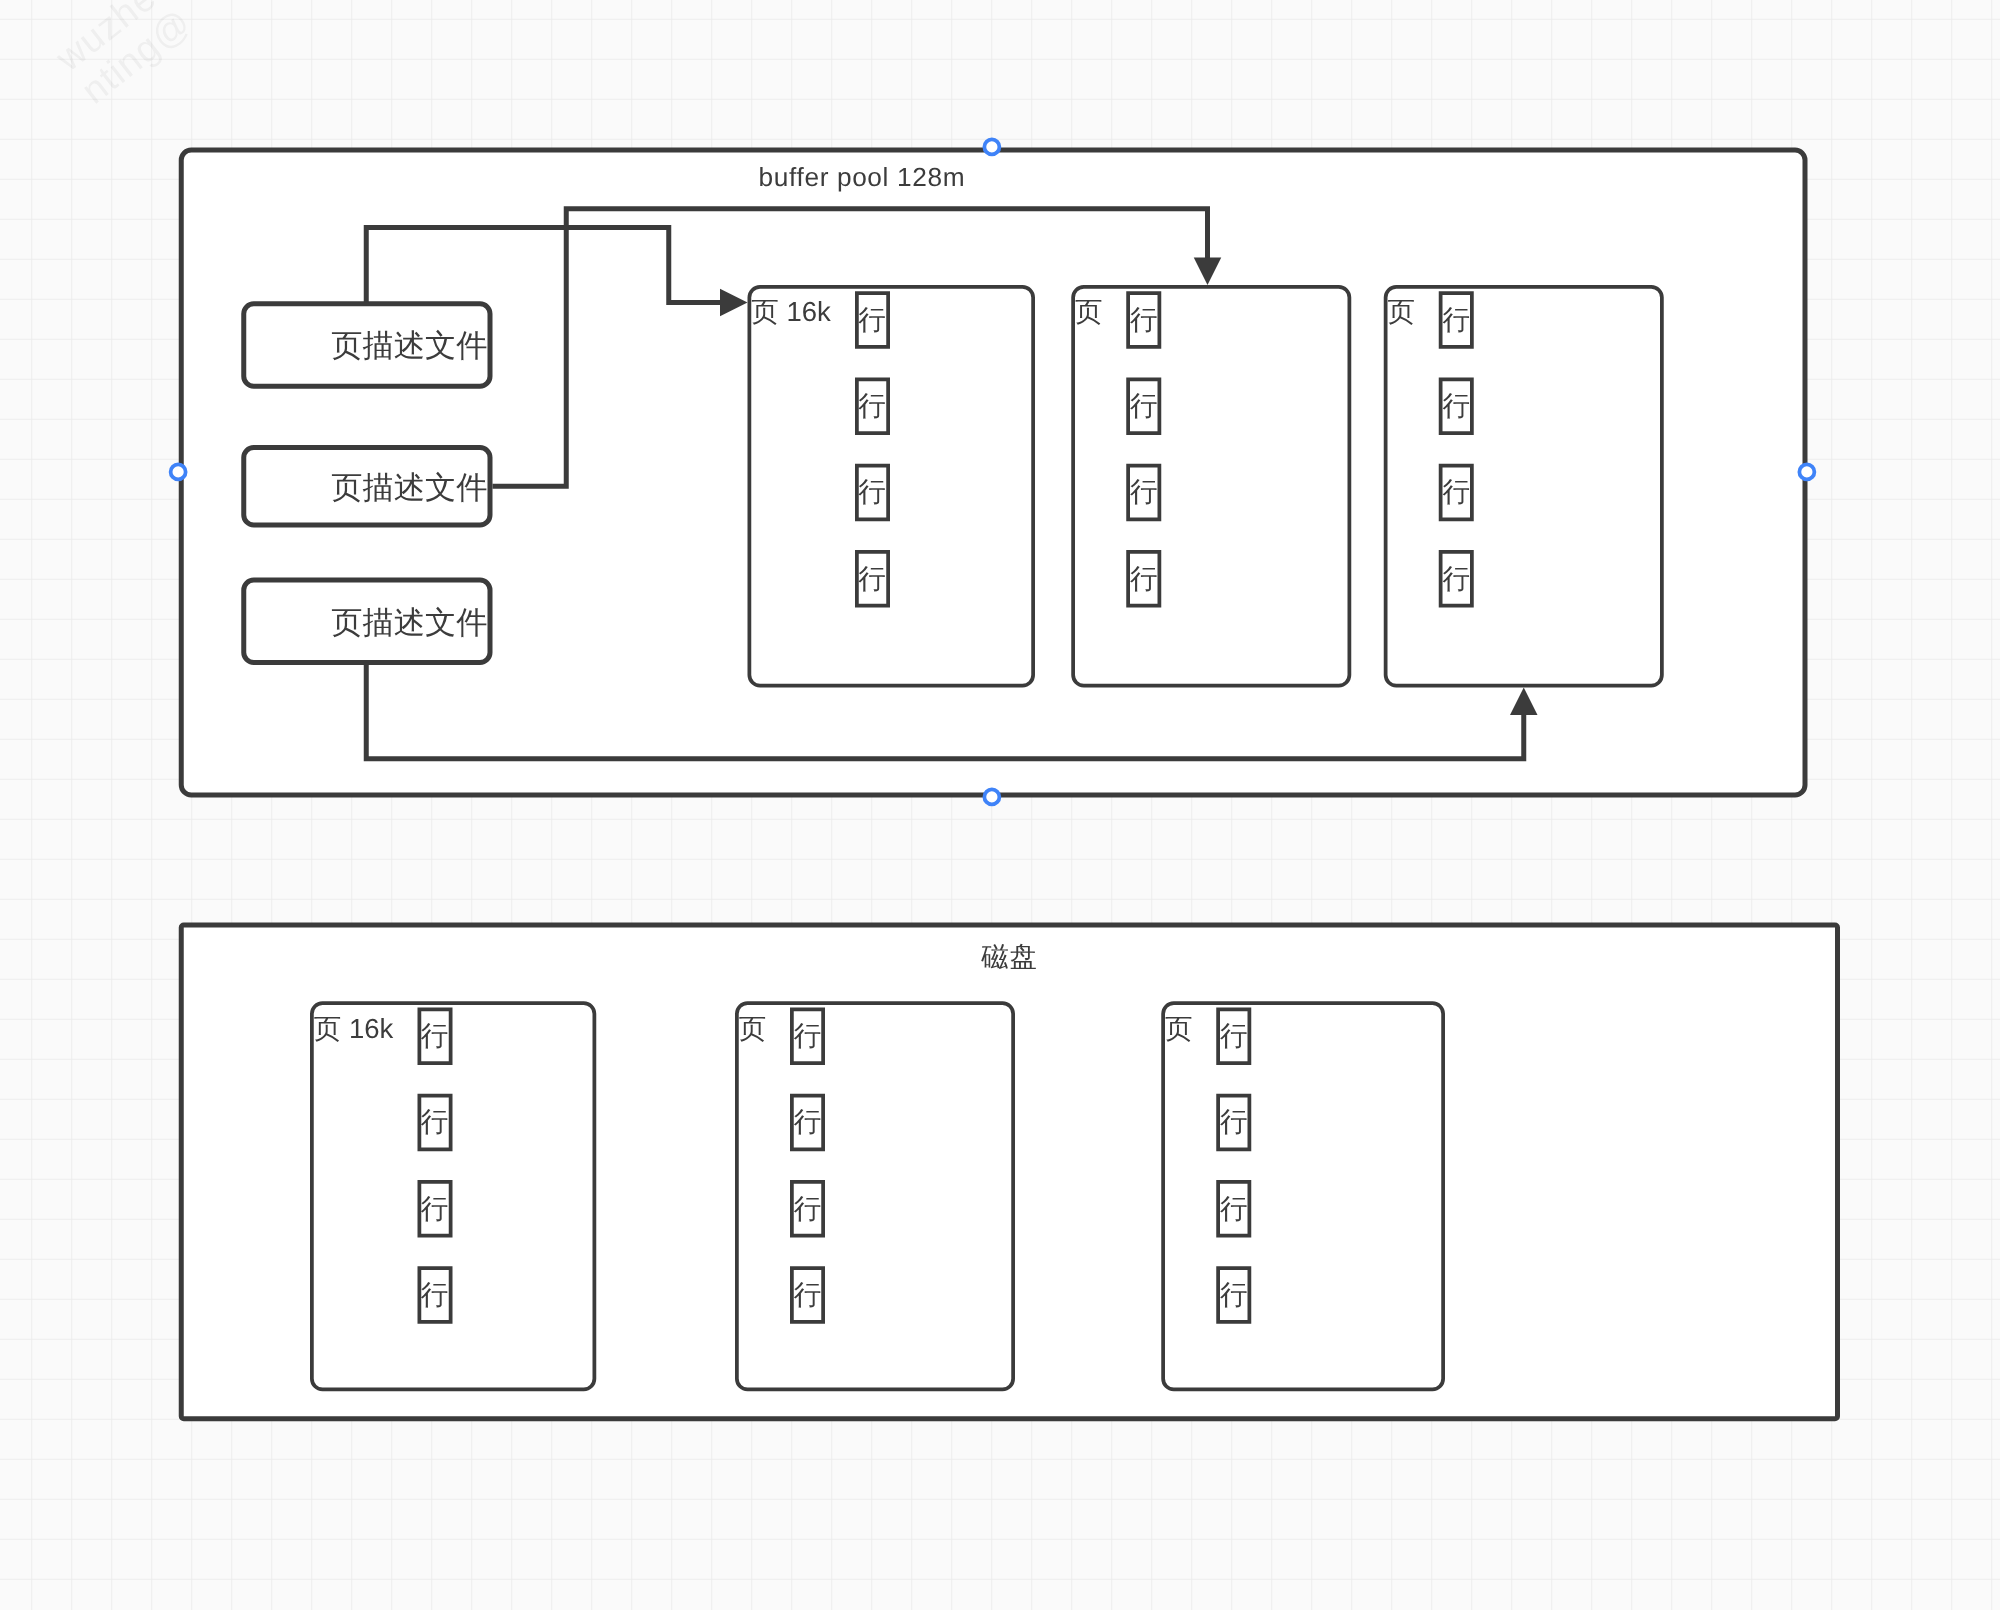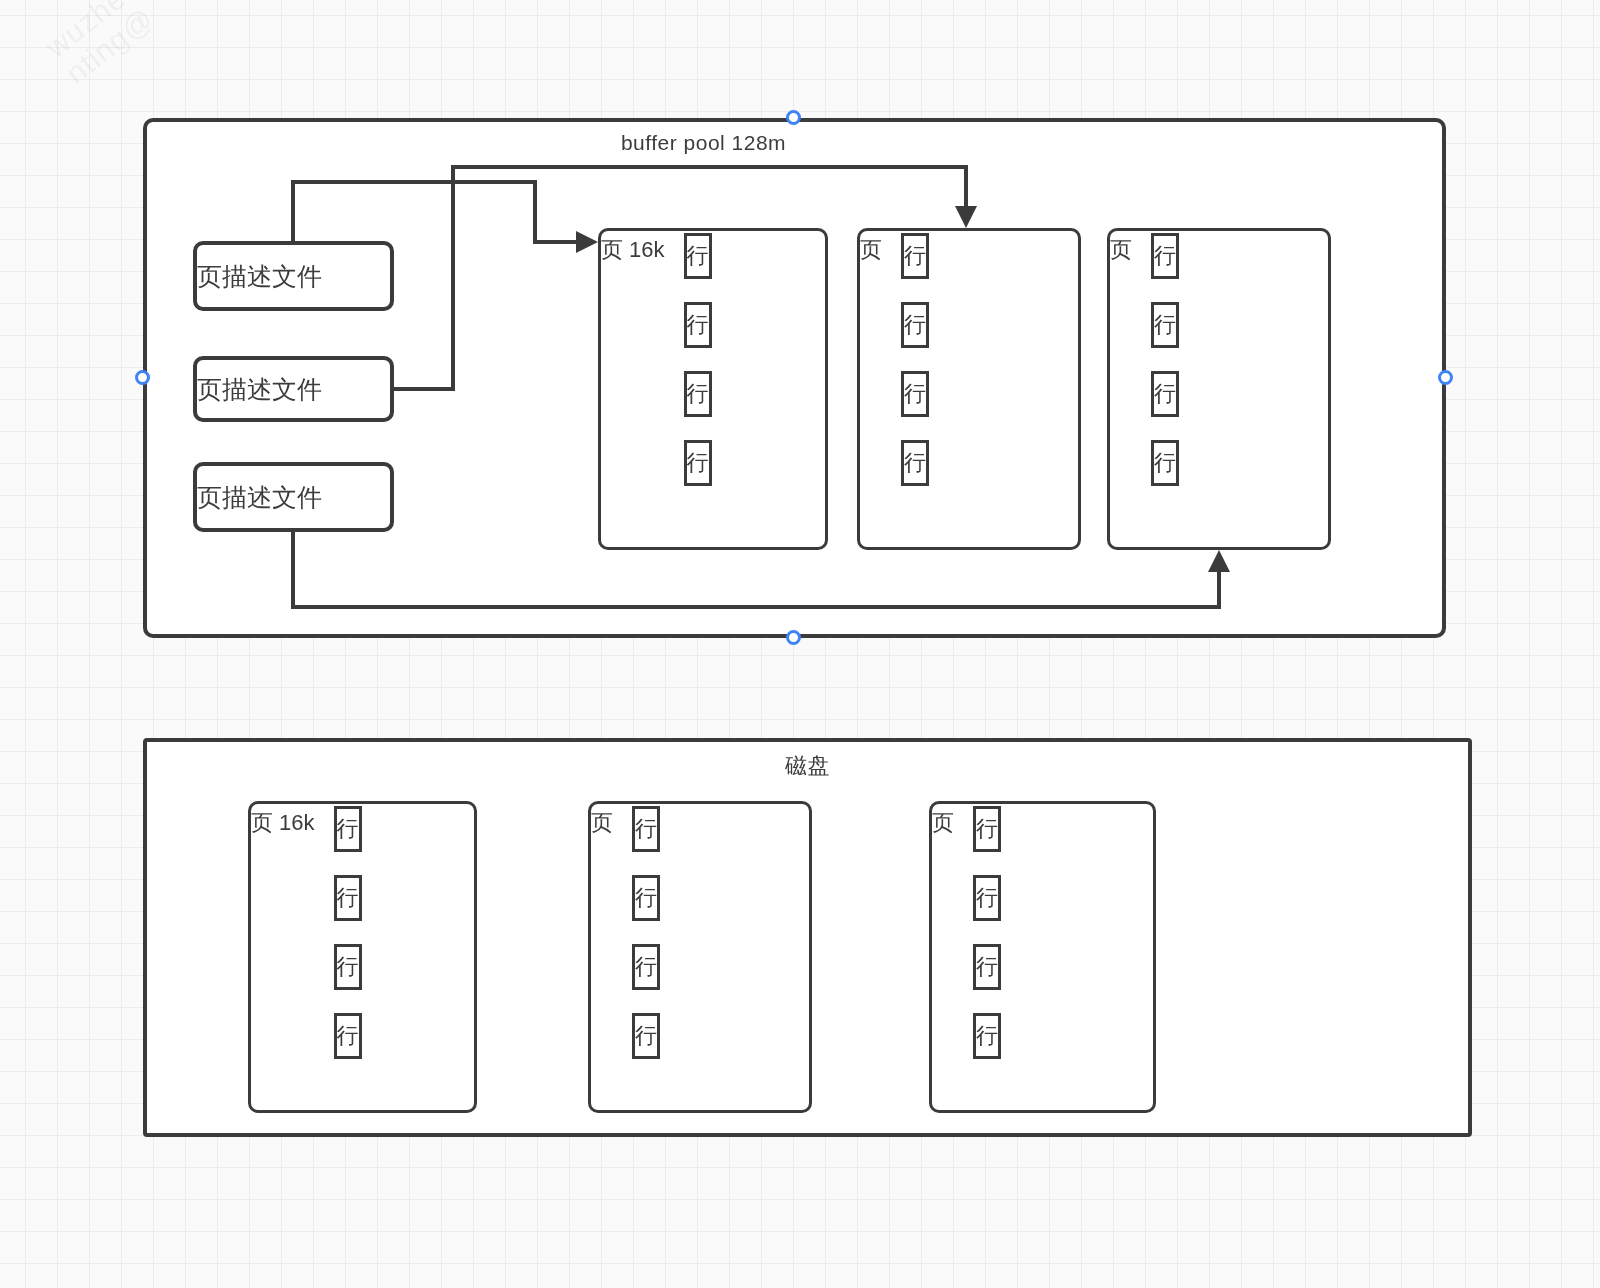--- a/index.html
+++ b/index.html
@@ -20,26 +20,26 @@
   .box{
     position:absolute;box-sizing:border-box;background:#ffffff;
     border:4px solid #3b3b3b;
   }
   .pool{left:143px;top:118px;width:1303px;height:520px;border-radius:10px;}
   .disk{left:143px;top:738px;width:1329px;height:399px;border-radius:4px;}
   .big-title{
     position:absolute;text-align:center;font-size:21px;color:#3c3c3c;
     letter-spacing:0.5px;z-index:3;
   }
-  .pool-title{left:143px;top:131px;width:1121px;}
+  .pool-title{left:129px;top:131px;width:1121px;}
   .disk-title{left:143px;top:751px;width:1329px;font-size:22px;}
   .descriptor{
     position:absolute;box-sizing:border-box;background:#fff;
     border:4px solid #3b3b3b;border-radius:10px;
-    display:flex;align-items:center;justify-content:flex-start;
+    display:flex;align-items:center;justify-content:flex-end;
     font-size:25px;z-index:3;
   }
   .desc1{left:193px;top:241px;width:201px;height:70px;}
   .desc2{left:193px;top:356px;width:201px;height:66px;}
   .desc3{left:193px;top:462px;width:201px;height:70px;}
   .page{
     position:absolute;box-sizing:border-box;background:#fff;
     border:3.5px solid #3b3b3b;border-radius:10px;
     display:flex;flex-direction:row;z-index:3;
   }

